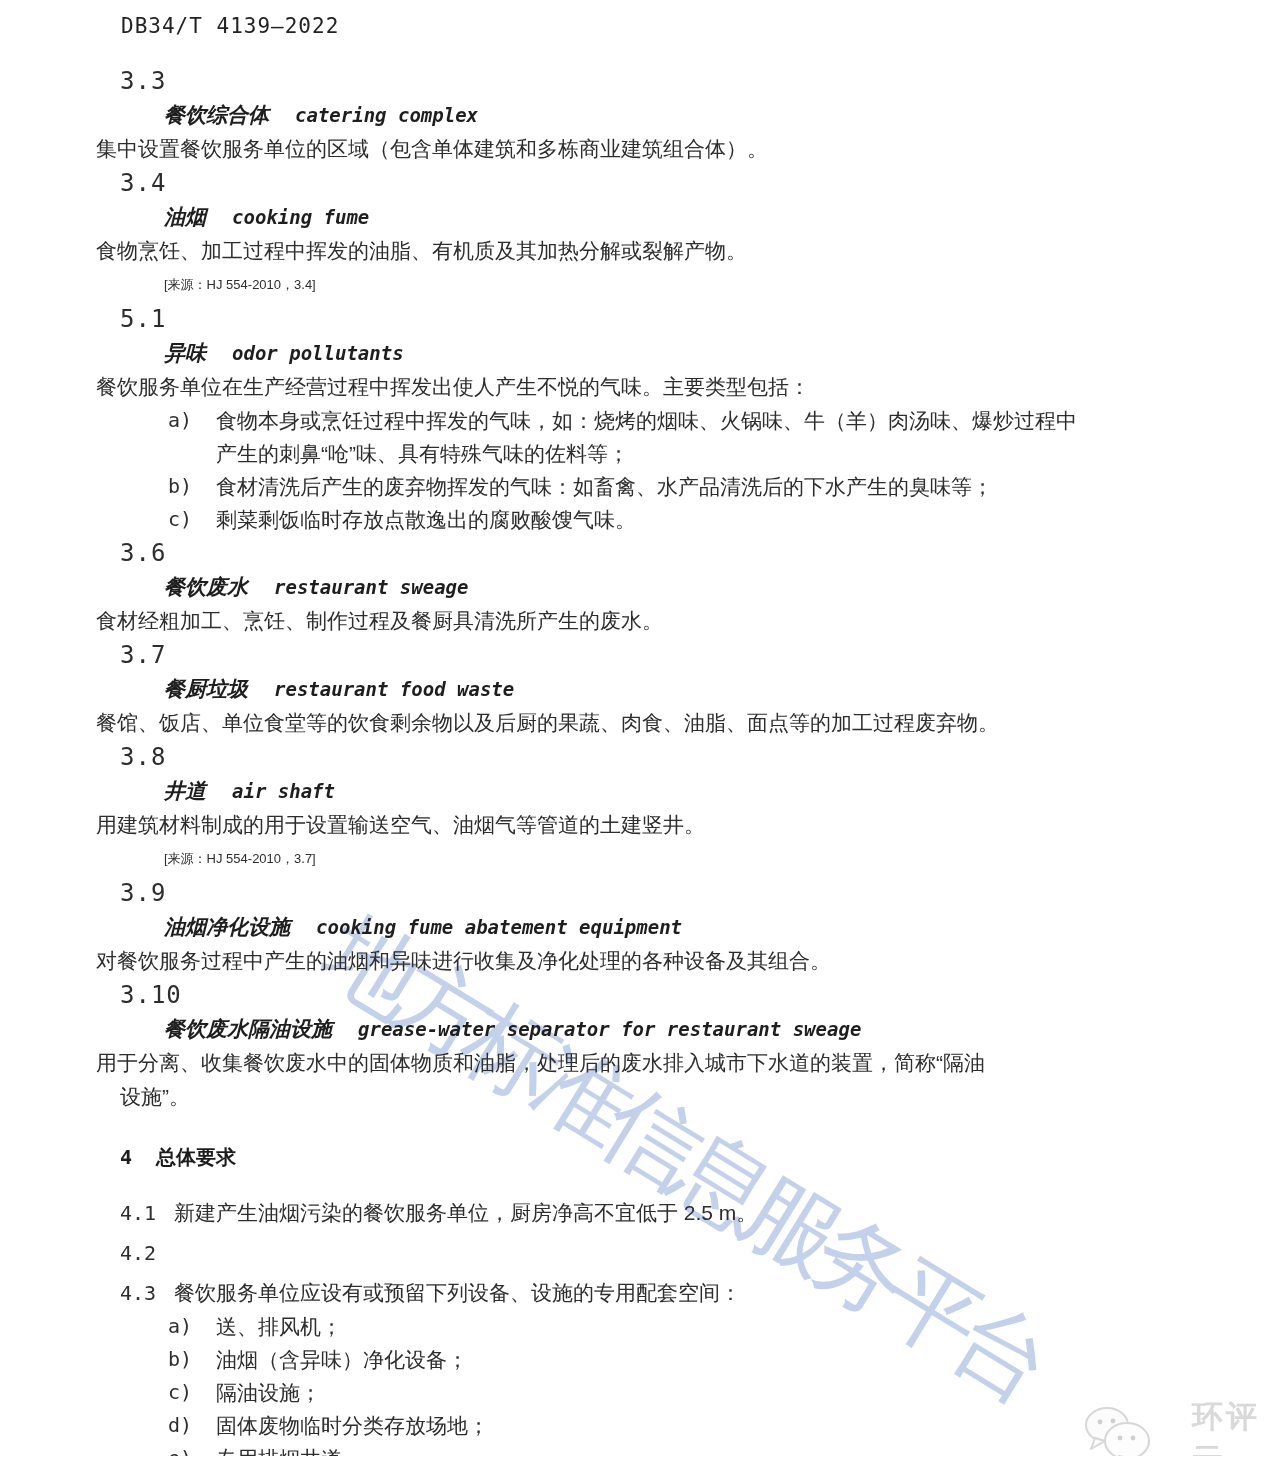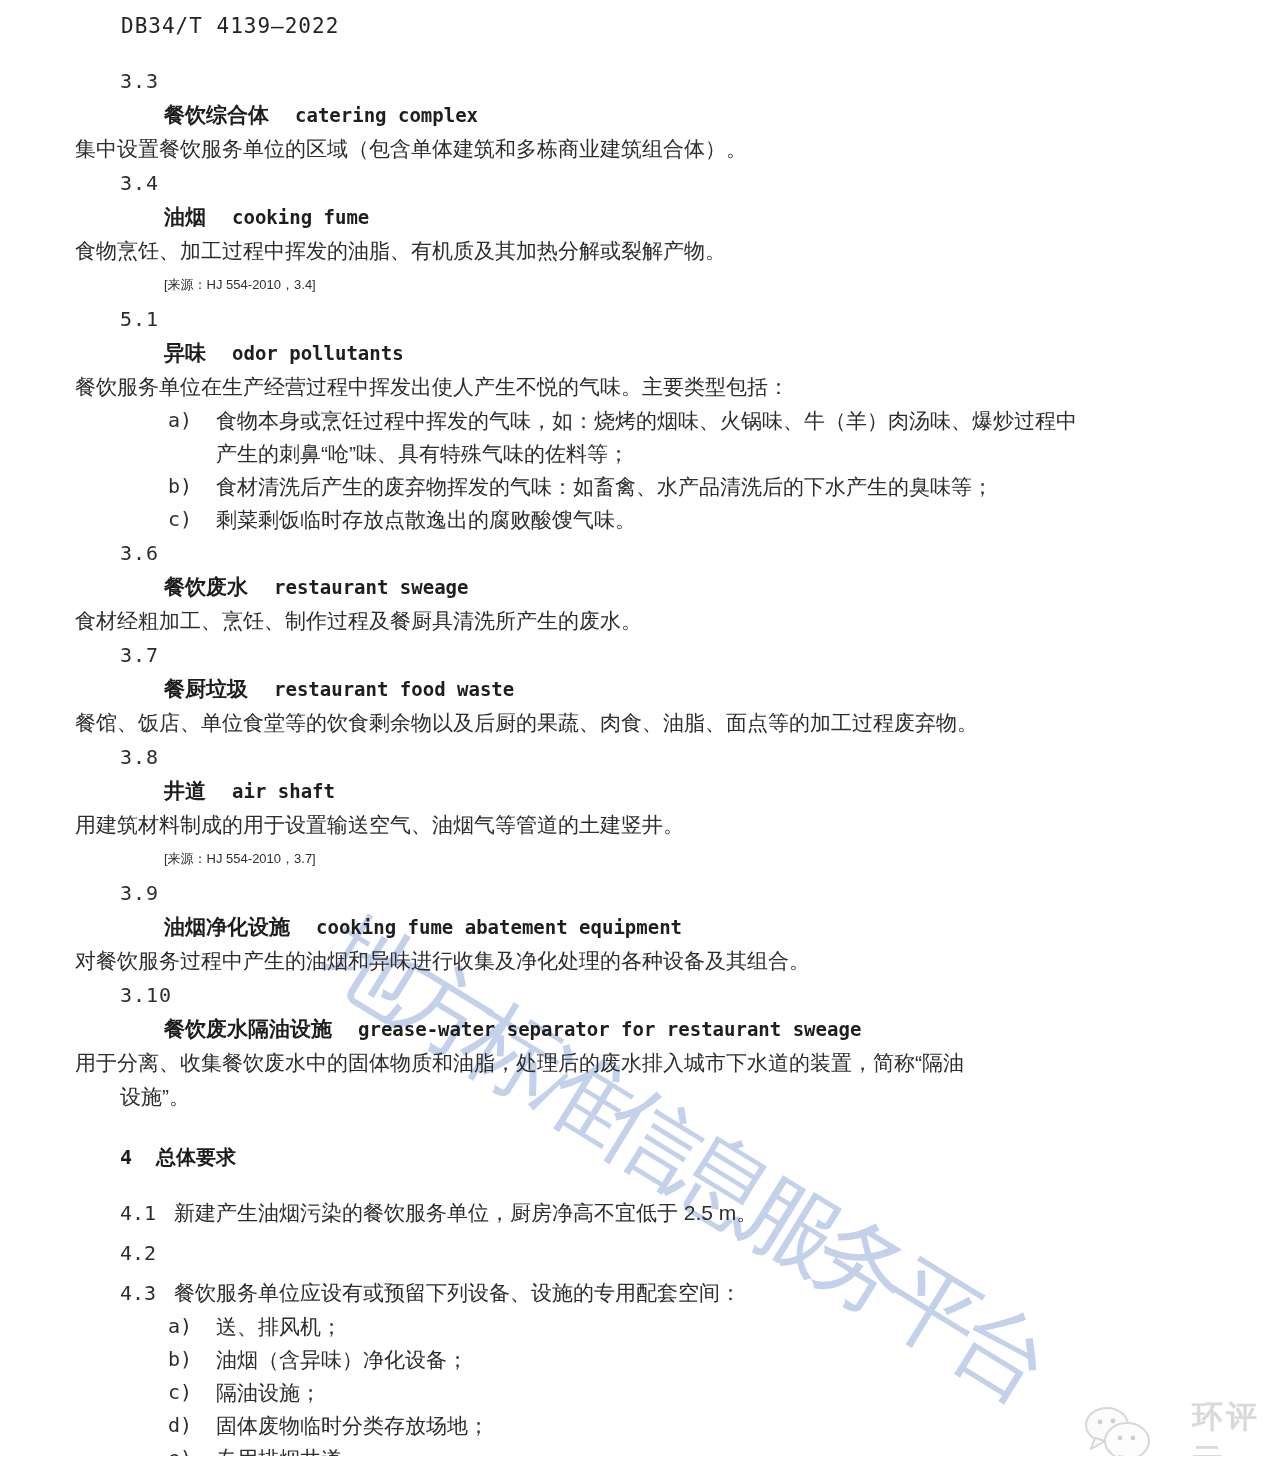--- a/index.html
+++ b/index.html
@@ -22,29 +22,29 @@
     transform:rotate(31.5deg); transform-origin:0 0;
     font-weight:400; pointer-events:none;
   }
   
   .doc {
     position:absolute; left:0; top:64px; right:0; z-index:2;
     font-size:21px;
   }
   .clause-num {
     margin-left:120px; line-height:34px;
-    font-family:"DejaVu Sans Mono", monospace; font-size:20px; letter-spacing:1px;
+    font-family:"DejaVu Sans Mono", monospace; font-size:24px; letter-spacing:1px;
   }
-  .term-line { margin-left:164px; line-height:34px; }
+  .term-line { margin-left:164px; line-height:34px;font-style:italic; }
   .term-cn { font-weight:700; font-size:21px; color:#1e1e1e; }
   .term-en {
     font-family:"DejaVu Sans Mono", monospace;
     font-weight:700; font-size:19px; margin-left:26px; color:#1e1e1e;
   }
-  .body-line { margin-left:75px; line-height:34px; }
+  .body-line { margin-left:96px; line-height:34px; }
   .body-line.hang-cont { margin-left:120px; }
   .source-line { margin-left:164px; line-height:34px; font-size:13px; }
   .heading4 { margin:26px 0 22px 120px; line-height:34px; font-weight:700; font-size:20px; color:#1c1c1c; }
   .heading4 .h-label { margin-right:24px; font-family:"DejaVu Sans Mono", monospace; }
   .numbered { margin:6px 0 0 120px; line-height:34px; display:flex; }
   .numbered .n-label {
     flex:none; width:54px;
     font-family:"DejaVu Sans Mono", monospace; font-size:20px;
   }
   .list-item { margin-left:168px; line-height:33px; display:flex; }

